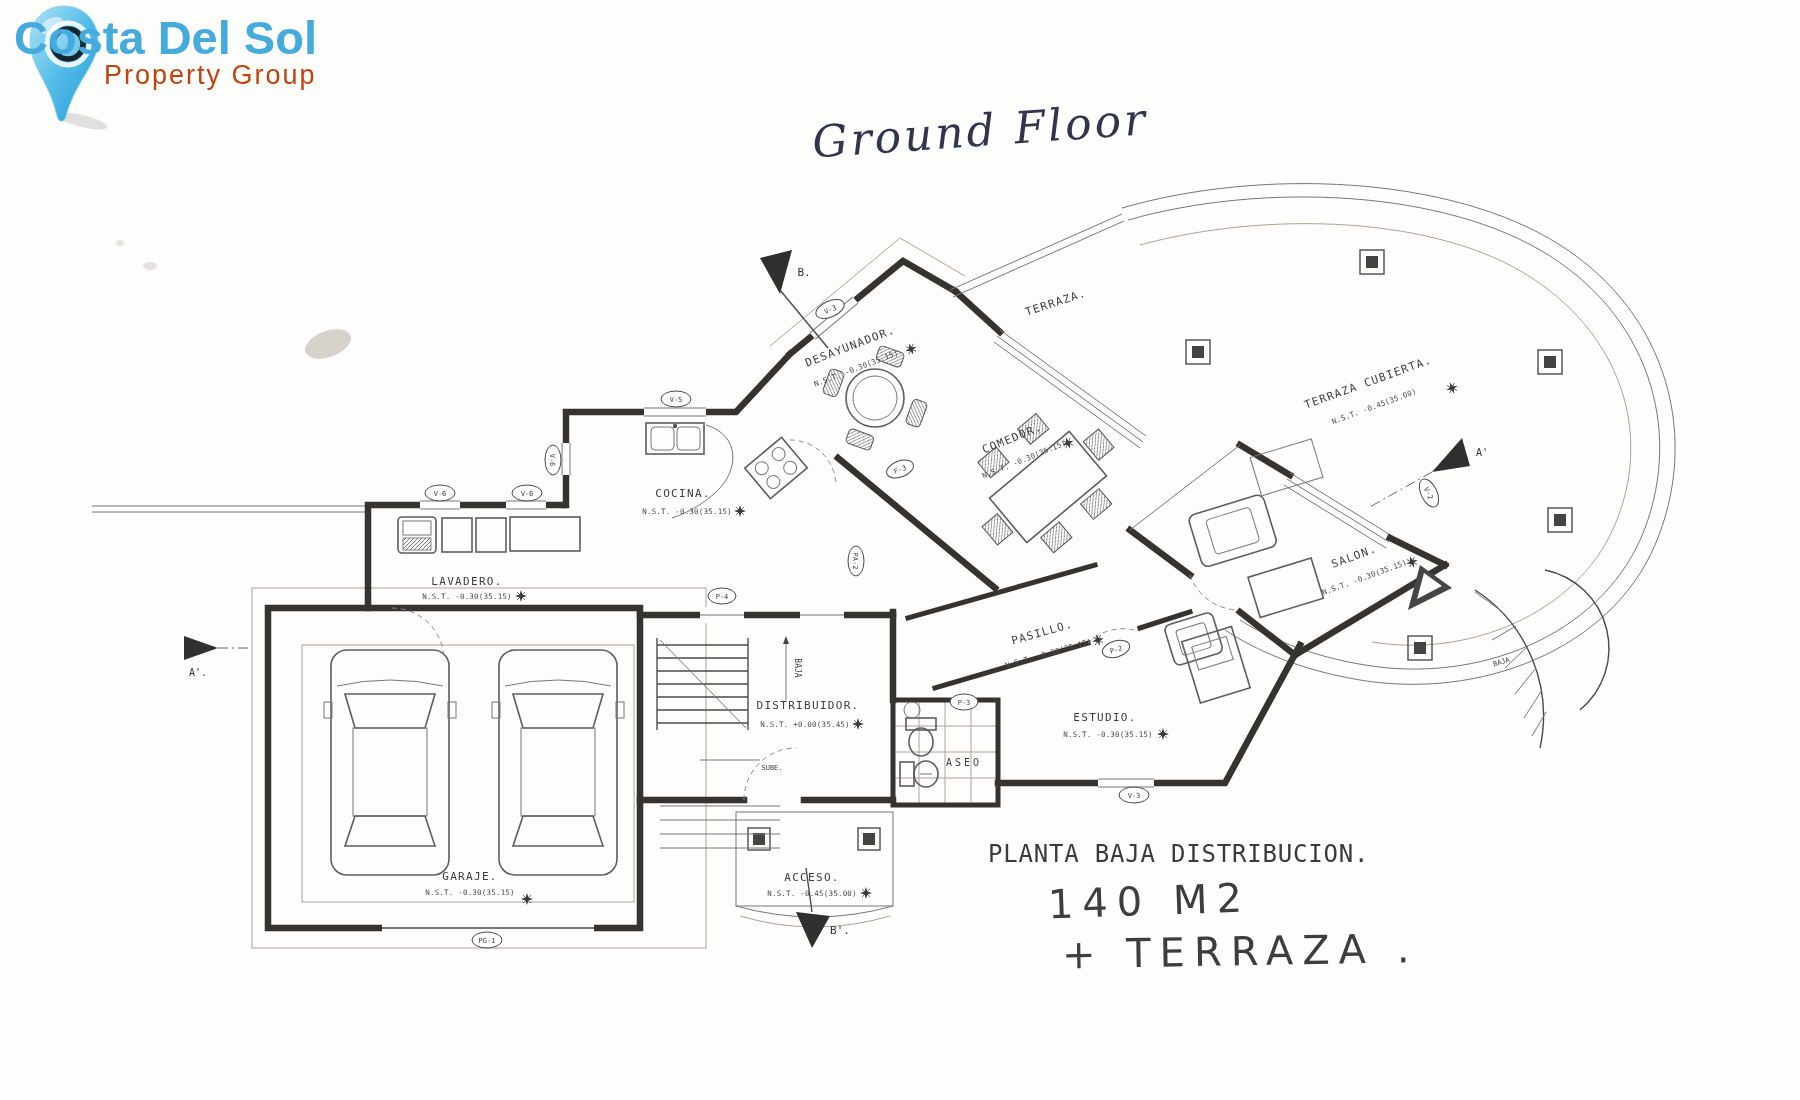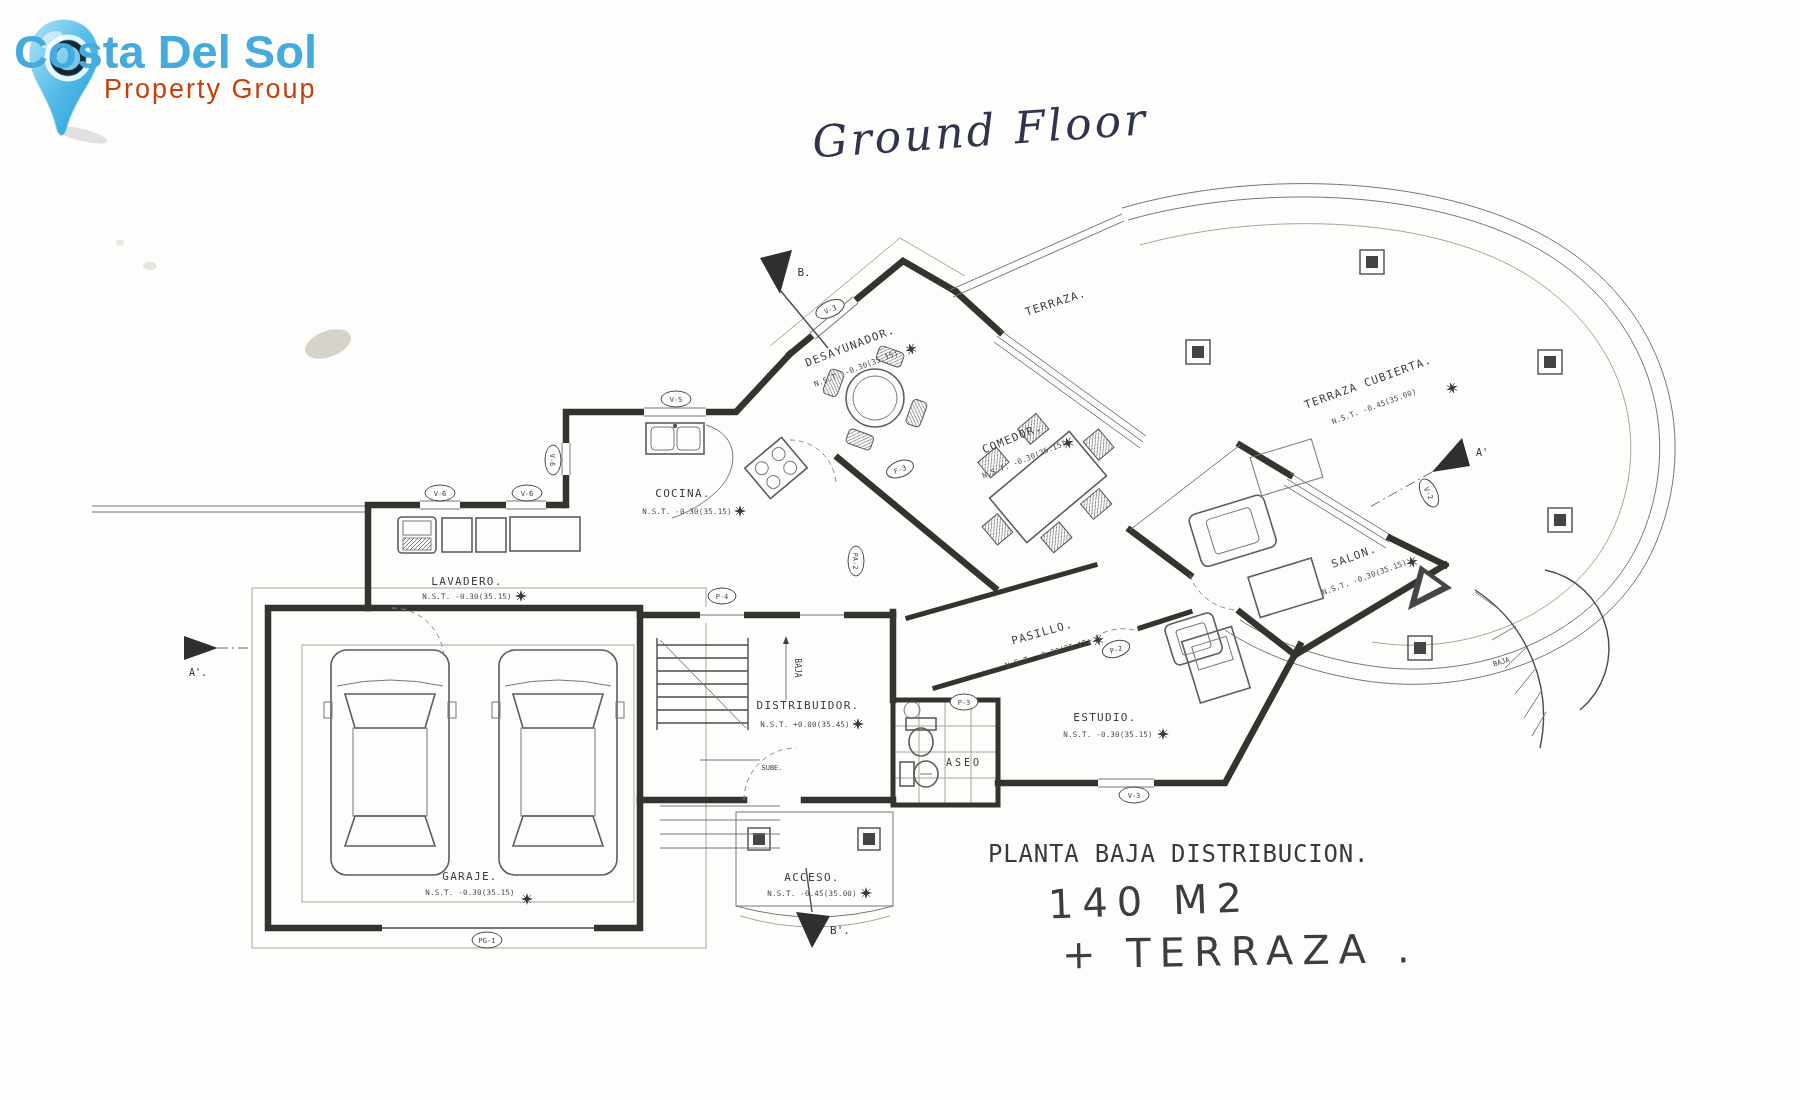--- a/index.html
+++ b/index.html
@@ -1,18 +1,18 @@
 <!DOCTYPE html>
 <html><head>
 <meta charset="utf-8">
 <style>
   html,body{margin:0;padding:0;background:#ffffff;}
   .page{position:relative;width:1800px;height:1100px;background:#fdfdfc;overflow:hidden;
         font-family:"Liberation Sans",sans-serif;}
-  .logo{position:absolute;left:8px;top:14px;width:340px;height:125px;z-index:5;}
+  .logo{position:absolute;left:8px;top:0;width:340px;height:125px;z-index:5;}
   .logo svg{position:absolute;left:18px;top:4px;z-index:1;}
   .logo-title{position:absolute;left:6px;top:10px;z-index:2;font-family:"Liberation Sans",sans-serif;
         font-weight:bold;font-size:47px;color:#45abdc;letter-spacing:0px;}
   .logo-sub{position:absolute;left:96px;top:60px;z-index:2;font-family:"Liberation Sans",sans-serif;
         font-size:27px;color:#c2410c;letter-spacing:2px;}
   svg.plan{position:absolute;left:0;top:0;z-index:1;}
   .room-label{font-family:"DejaVu Sans Mono",monospace;font-size:11px;letter-spacing:1.3px;
         fill:#3c3c3c;text-anchor:middle;}
   .nst{font-family:"DejaVu Sans Mono",monospace;font-size:7.5px;letter-spacing:0.2px;
         fill:#4a4a4a;text-anchor:middle;}

